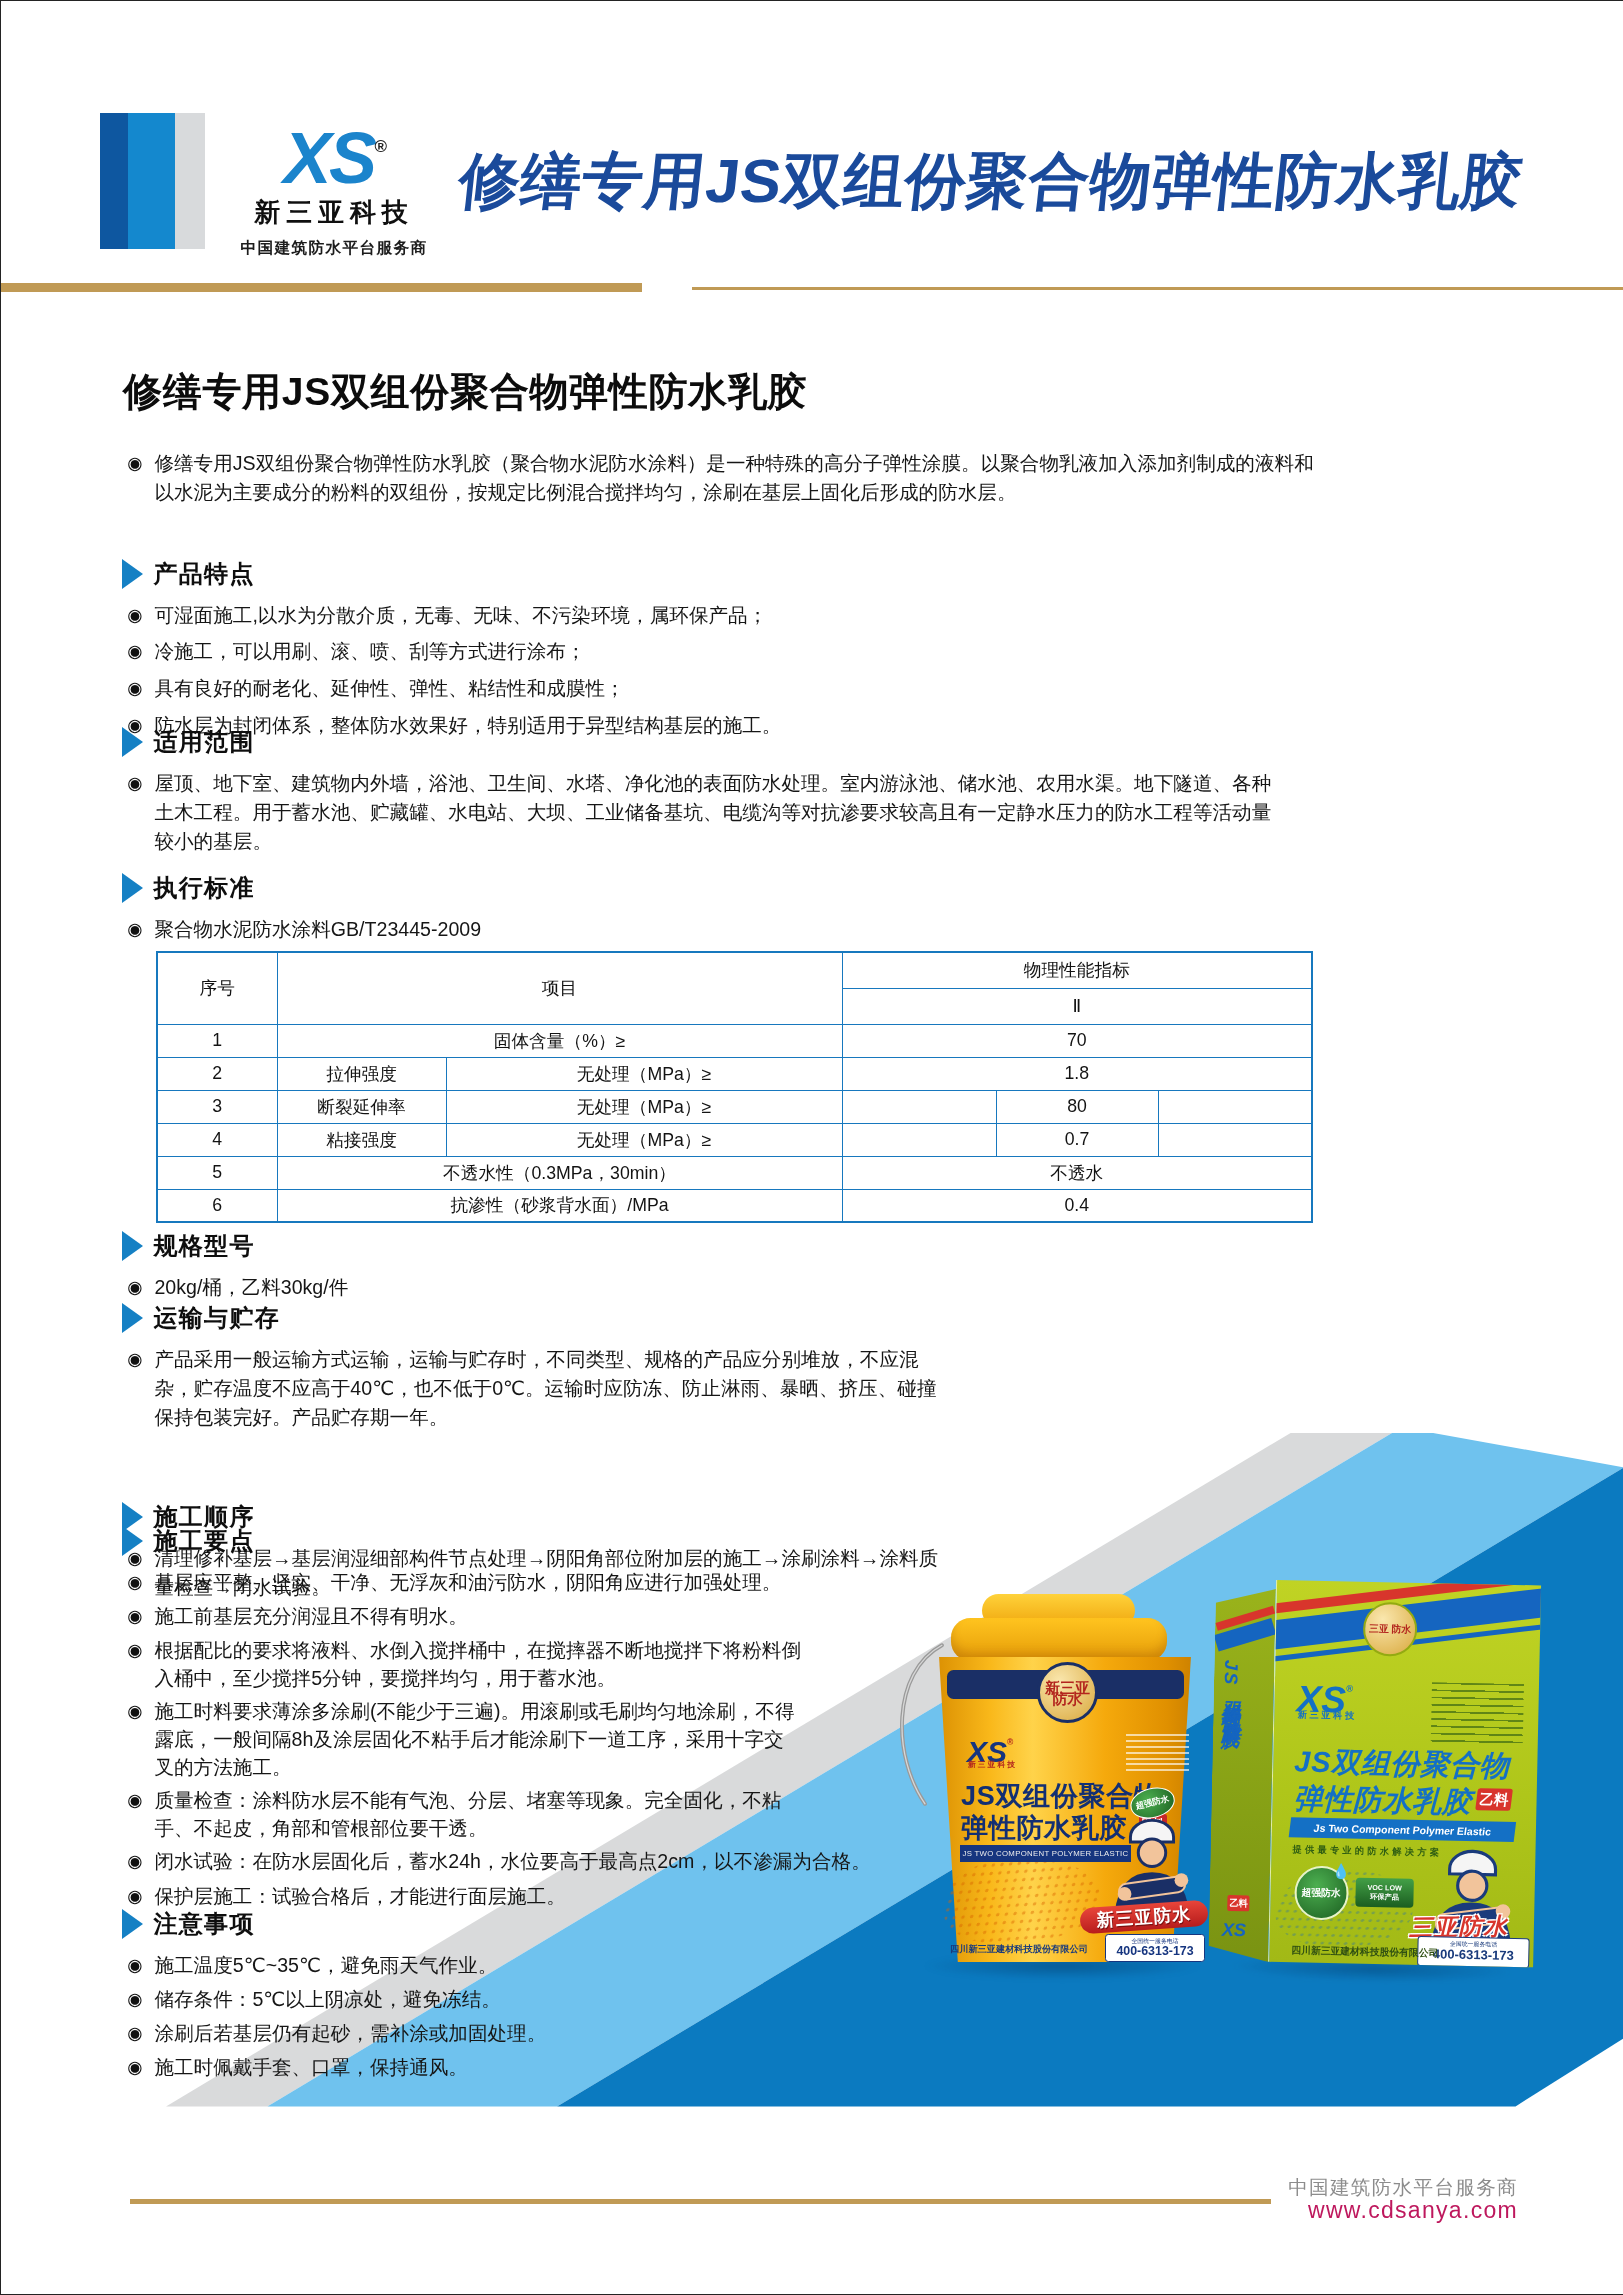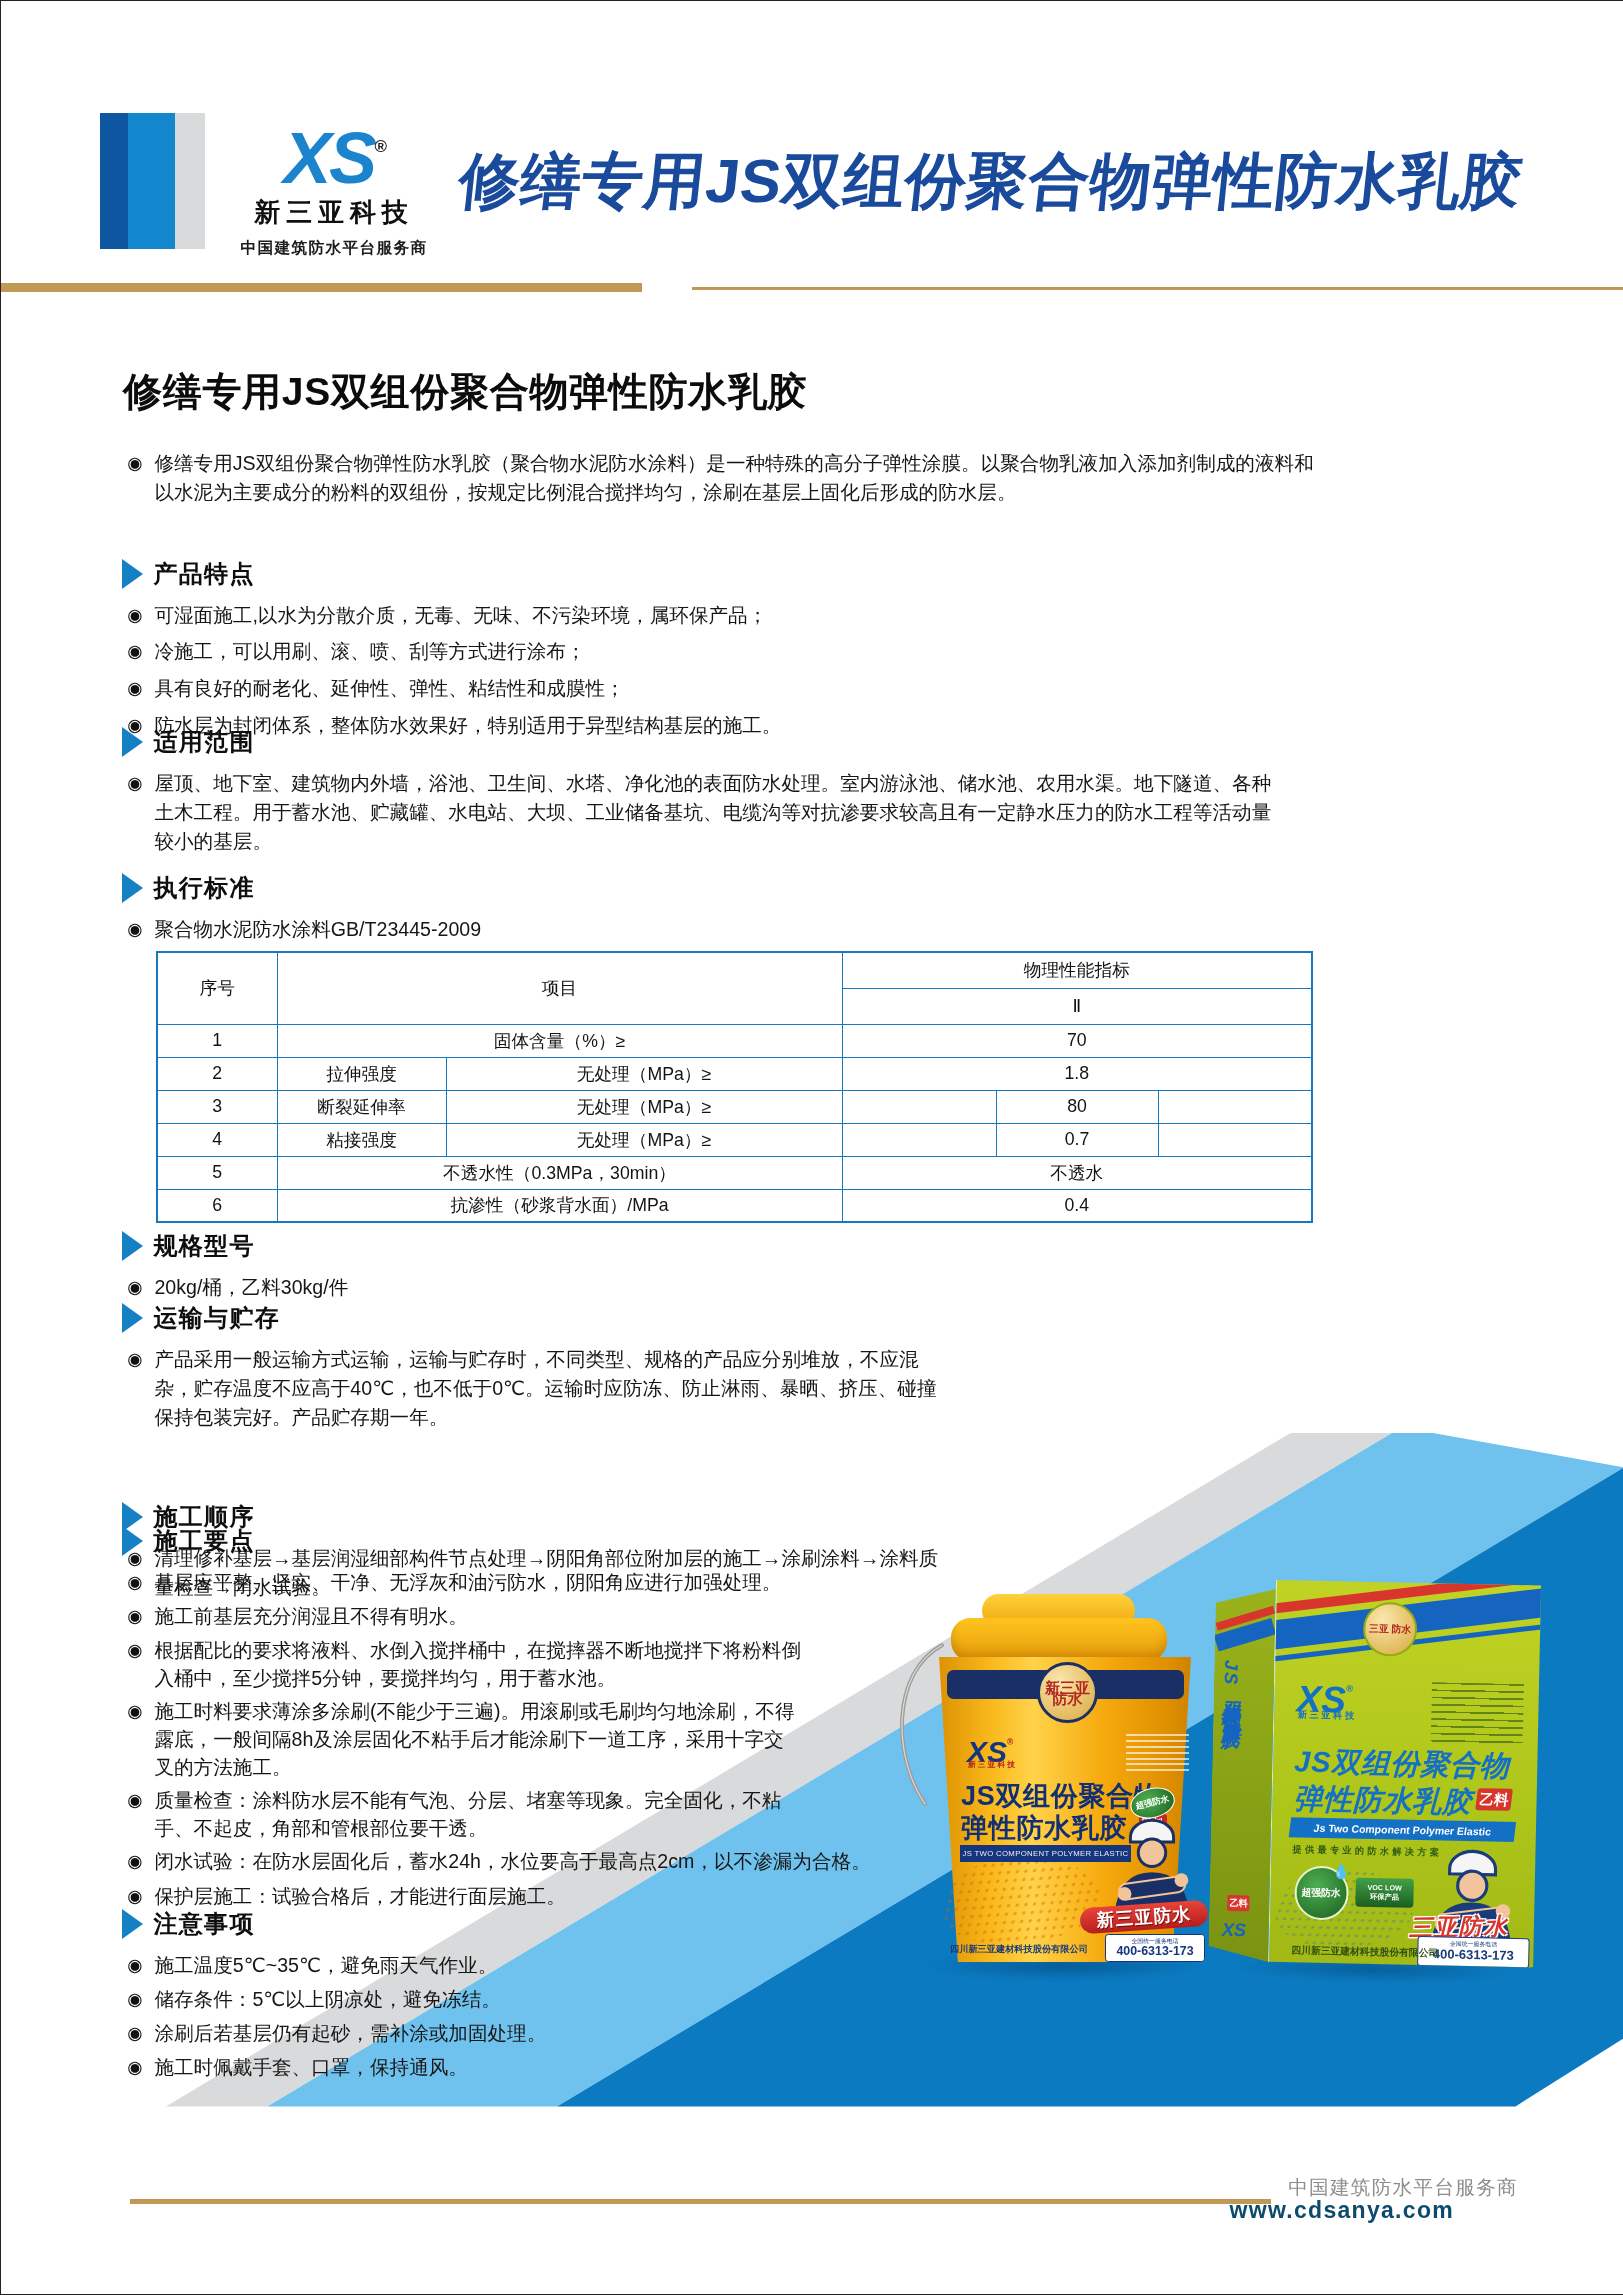--- a/index.html
+++ b/index.html
@@ -40,22 +40,22 @@
           table-layout:fixed;background:#fff;}
   .stable td{border:1.3px solid #1778BE;text-align:center;vertical-align:middle;
              font-size:17.7px;color:#131313;padding:0;margin-top:8px;}
   .stable{border:2px solid #1778BE;}
   
   .bands{position:absolute;left:0;top:0;z-index:1;}
   
   .f-rule{position:absolute;left:129px;top:2198px;width:1141px;height:5.2px;background:#C09A55;z-index:2;}
   .f-provider{position:absolute;left:1223px;top:2173px;width:294px;text-align:right;
               font-size:19.6px;color:#8c8c8c;letter-spacing:1.3px;z-index:2;}
-  .f-site{position:absolute;left:1159px;top:2196px;width:294px;text-align:right;
-          font-size:23px;font-weight:700;color:#0c4a6e;letter-spacing:1.3px;z-index:2;}
+  .f-site{position:absolute;left:1223px;top:2196px;width:294px;text-align:right;
+          font-size:23px;font-weight:400;color:#be185d;letter-spacing:1.3px;z-index:2;}
   
   .product{position:absolute;z-index:3;}
   .abs{position:absolute;}
   
   .bucket{left:908px;top:1593px;width:313px;height:383px;}
   .b-shadow{left:13px;top:358px;width:281px;height:27.5px;border-radius:50%;
             background:radial-gradient(ellipse at center,rgba(0,40,80,.38),rgba(0,40,80,0) 70%);filter:blur(2.6px);}
   .b-lidtop{left:73px;top:0;width:153px;height:33px;border-radius:17px;
             background:linear-gradient(180deg,#FFD23A,#EFA60D);}
   .b-lidrim{left:42px;top:23.5px;width:216px;height:43px;border-radius:19.6px;

